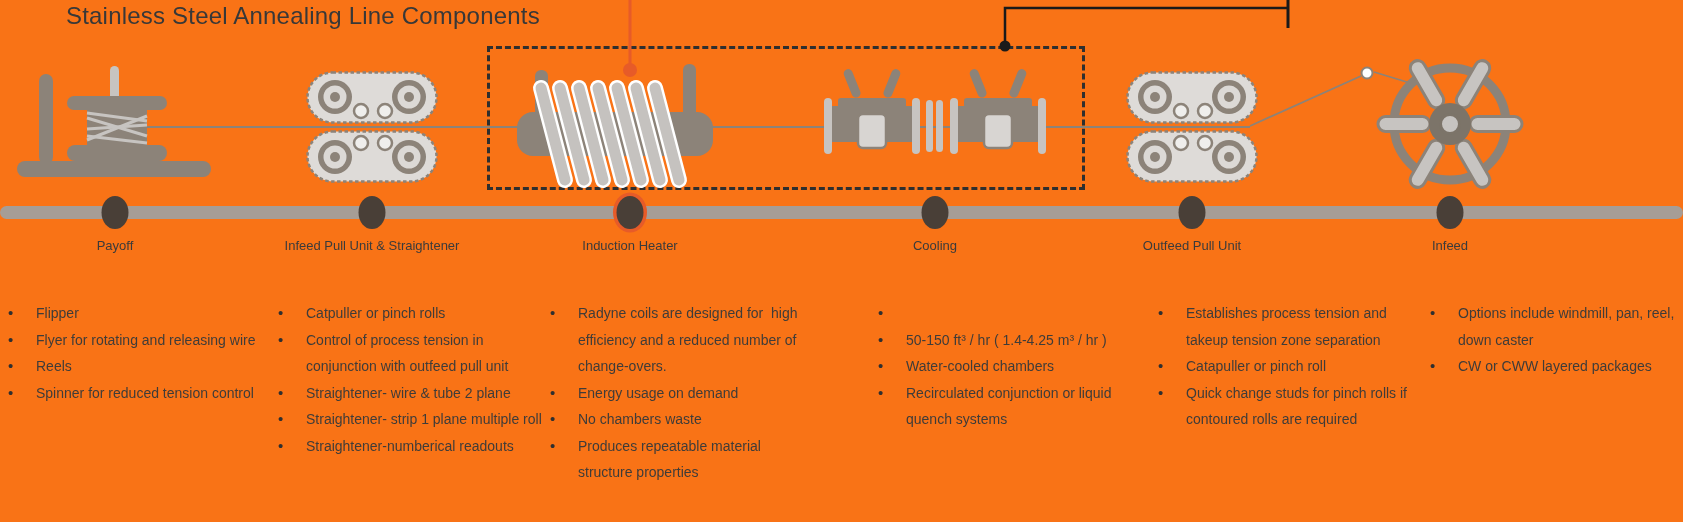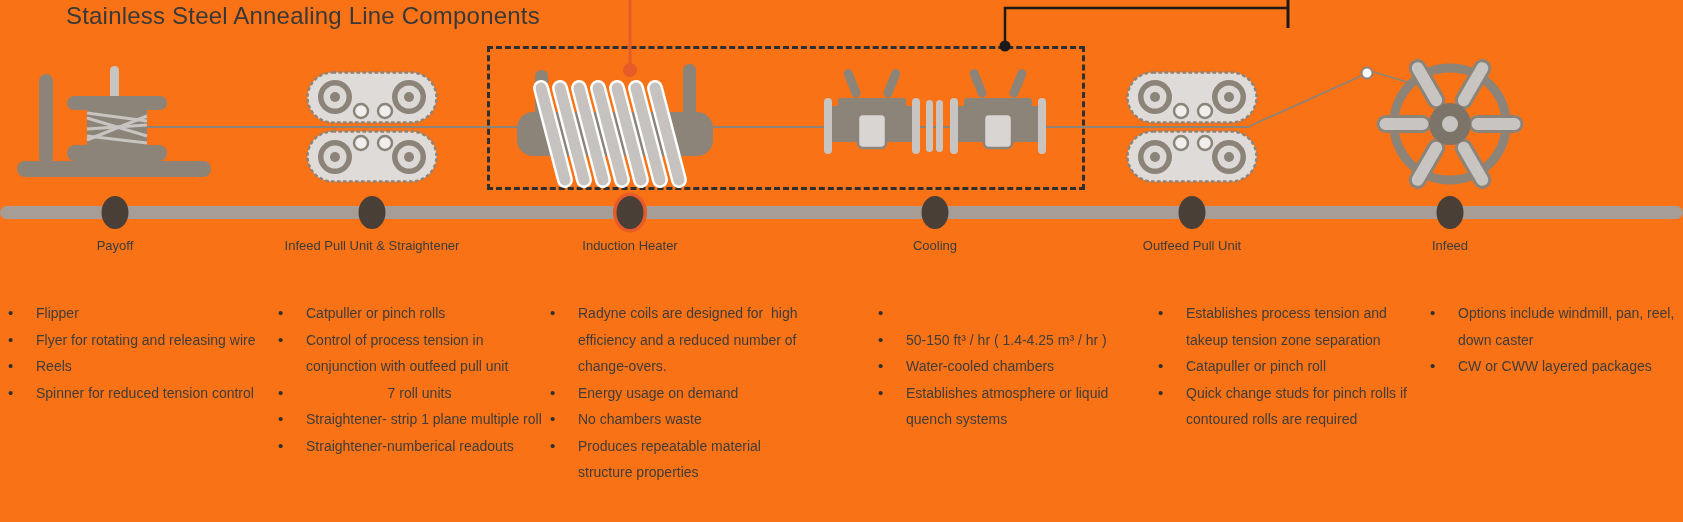--- a/index.html
+++ b/index.html
@@ -265,21 +265,21 @@
       <div class="item">
         <span class="bullet">•</span>
         <div class="item-text">
           <div>Control of process tension in</div>
           <div>conjunction with outfeed pull unit</div>
         </div>
       </div>
       <div class="item">
         <span class="bullet">•</span>
         <div class="item-text">
-          <div class="center">7 roll units</div>
+          <div>Straightener- wire &amp; tube 2 plane</div>
         </div>
       </div>
       <div class="item">
         <span class="bullet">•</span>
         <div class="item-text">
           <div>Straightener- strip 1 plane multiple roll</div>
         </div>
       </div>
       <div class="item">
         <span class="bullet">•</span>
@@ -329,21 +329,21 @@
       </div>
       <div class="item">
         <span class="bullet">•</span>
         <div class="item-text">
           <div>Water-cooled chambers</div>
         </div>
       </div>
       <div class="item">
         <span class="bullet">•</span>
         <div class="item-text">
-          <div>Establishes atmosphere or liquid</div>
+          <div>Recirculated conjunction or liquid</div>
           <div>quench systems</div>
         </div>
       </div>
     </div>
   <div class="col" style="left:1158px;width:255px">
       <div class="item">
         <span class="bullet">•</span>
         <div class="item-text">
           <div>Establishes process tension and</div>
           <div>takeup tension zone separation</div>

